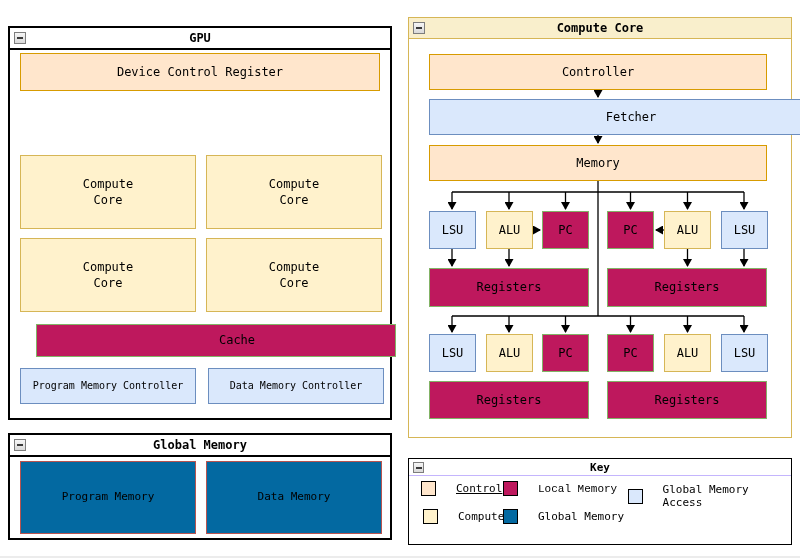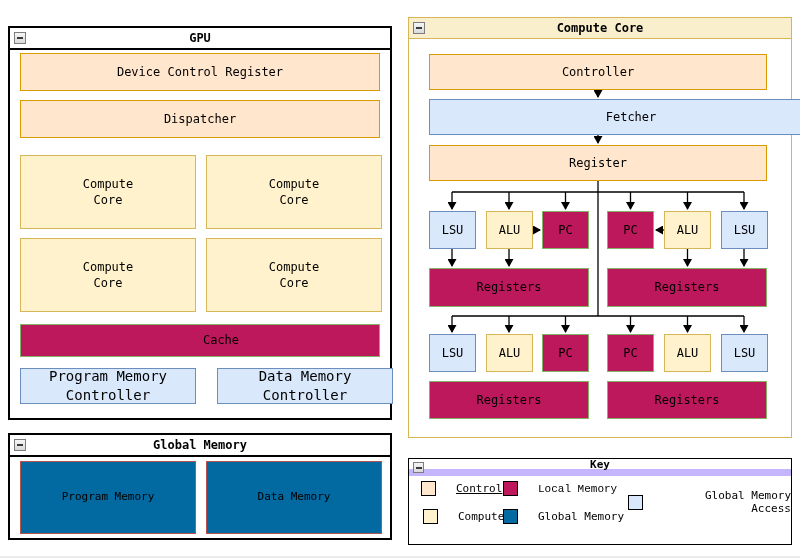--- a/index.html
+++ b/index.html
@@ -7,37 +7,37 @@
   #stage { position:relative; width:800px; height:558px; background:#fff; overflow:hidden;
            box-shadow: inset 0 -2px 0 #ececec; }
 
   .panel { position:absolute; background:#fff; border:2px solid #000; }
   .panel-header { position:absolute; left:0; top:0; right:0; height:22px;
                   border-bottom:2px solid #000; display:flex; align-items:center;
                   justify-content:center; font-weight:bold; font-size:12px; color:#000; }
   .cc-panel { border:1.5px solid #d6b656; }
   .cc-panel .panel-header { background:#f9efcc; border-bottom:1.5px solid #d6b656; height:21px; }
   .key-panel { border:1px solid #000; }
-  .key-panel .panel-header { height:17px; border-bottom:7px solid #c4b5fd; font-size:11px; }
+  .key-panel .panel-header { height:17px; border-bottom:1px solid #c4b5fd; font-size:11px; }
 
   .collapse { position:absolute; left:4px; top:4px; width:12px; height:12px;
               background:linear-gradient(#f6f6f6,#d9d9d9); border:1px solid #7d7d7d;
               display:flex; align-items:center; justify-content:center; cursor:pointer; }
   .collapse .bar { width:6px; height:2px; background:#3a3a3a; }
   .key-panel .collapse { width:11px; height:11px; top:3px; }
 
   .box { position:absolute; border:1px solid; display:flex; align-items:center;
          justify-content:center; text-align:center; font-size:12px; color:#000;
          white-space:pre-line; line-height:1.35; }
   .c-control { background:#ffe6cc; border-color:#d79b00; }
   .c-compute { background:#fff2cc; border-color:#d6b656; }
   .c-local   { background:#be185d; border-color:#82b366; }
   .c-global  { background:#0369a1; border-color:#b85450; }
   .c-gma     { background:#dae8fc; border-color:#6c8ebf; }
-  .small-text { font-size:14px; }
+  .small-text { font-size:10px; }
   .mid-text { font-size:11px; }
 
   .wires { position:absolute; left:0; top:0; pointer-events:none; }
   .wires line { stroke:#000; stroke-width:1.3; }
 
   .key-item { position:absolute; display:flex; align-items:center; }
   .swatch { width:15px; height:15px; border:1px solid; display:inline-block; }
   .key-label { margin-left:20px; font-size:11px; color:#000; }
 </style>
 </head>
@@ -46,32 +46,31 @@
 <div id="stage">
 
   <div class="panel" style="left:8px; top:26px; width:384px; height:394px;">
     <div class="panel-header">
       <span class="collapse">
           <span class="bar"></span>
         </span>
       <span>GPU</span>
     </div>
     <div class="box c-control" style="left:10px; top:25px; width:360px; height:38px;">Device Control Register</div>
-    <div class="box c-control" style="left:10px; top:72px; width:360px; height:38px;">Dispatcher</div>
     <div class="box c-compute" style="left:10px; top:127px; width:176px; height:74px;">Compute
 Core</div>
     <div class="box c-compute" style="left:196px; top:127px; width:176px; height:74px;">Compute
 Core</div>
     <div class="box c-compute" style="left:10px; top:210px; width:176px; height:74px;">Compute
 Core</div>
     <div class="box c-compute" style="left:196px; top:210px; width:176px; height:74px;">Compute
 Core</div>
-    <div class="box c-local" style="left:10px; top:296px; width:360px; height:33px;padding-left:42px;">Cache</div>
+    <div class="box c-local" style="left:26px; top:296px; width:360px; height:33px;padding-left:42px;">Cache</div>
     <div class="box c-gma small-text" style="left:10px; top:340px; width:176px; height:36px;">Program Memory Controller</div>
-    <div class="box c-gma small-text" style="left:207px; top:340px; width:176px; height:36px;">Data Memory Controller</div>
+    <div class="box c-gma small-text" style="left:198px; top:340px; width:176px; height:36px;">Data Memory Controller</div>
   </div>
 
   <div class="panel" style="left:8px; top:433px; width:384px; height:107px;">
     <div class="panel-header">
       <span class="collapse">
           <span class="bar"></span>
         </span>
       <span>Global Memory</span>
     </div>
     <div class="box c-global mid-text" style="left:10px; top:26px; width:176px; height:73px;">Program Memory</div>
@@ -119,21 +118,21 @@
       <line x1="43" y1="298" x2="43" y2="314" marker-end="url(#ah)"></line>
       <line x1="100" y1="298" x2="100" y2="314" marker-end="url(#ah)"></line>
       <line x1="156.5" y1="298" x2="156.5" y2="314" marker-end="url(#ah)"></line>
       <line x1="221.5" y1="298" x2="221.5" y2="314" marker-end="url(#ah)"></line>
       <line x1="278.5" y1="298" x2="278.5" y2="314" marker-end="url(#ah)"></line>
       <line x1="335" y1="298" x2="335" y2="314" marker-end="url(#ah)"></line>
     </svg>
 
     <div class="box c-control" style="left:20px; top:36px; width:338px; height:36px;">Controller</div>
     <div class="box c-gma" style="left:20px; top:81px; width:404px; height:36px;">Fetcher</div>
-    <div class="box c-control" style="left:20px; top:127px; width:338px; height:36px;">Register</div>
+    <div class="box c-control" style="left:20px; top:127px; width:338px; height:36px;">Memory</div>
 
     <div class="box c-gma" style="left:20px; top:193px; width:47px; height:38px;">LSU</div>
     <div class="box c-compute" style="left:77px; top:193px; width:47px; height:38px;">ALU</div>
     <div class="box c-local" style="left:133px; top:193px; width:47px; height:38px;">PC</div>
     <div class="box c-local" style="left:198px; top:193px; width:47px; height:38px;">PC</div>
     <div class="box c-compute" style="left:255px; top:193px; width:47px; height:38px;">ALU</div>
     <div class="box c-gma" style="left:312px; top:193px; width:47px; height:38px;">LSU</div>
 
     <div class="box c-local" style="left:20px; top:250px; width:160px; height:39px;">Registers</div>
     <div class="box c-local" style="left:198px; top:250px; width:160px; height:39px;">Registers</div>
@@ -157,21 +156,21 @@
       <span>Key</span>
     </div>
     <div class="key-item" style="left:12px; top:22px;text-decoration:underline;">
       <span class="swatch c-control"></span>
       <span class="key-label">Control</span>
     </div>
     <div class="key-item" style="left:94px; top:22px;font-family:Liberation Mono, monospace;">
       <span class="swatch c-local"></span>
       <span class="key-label">Local Memory</span>
     </div>
-    <div class="key-item" style="left:219px; top:30px;text-align:right;">
+    <div class="key-item" style="left:219px; top:24px;">
       <span class="swatch c-gma"></span>
       <span class="key-label">Global Memory Access</span>
     </div>
     <div class="key-item" style="left:14px; top:50px;">
       <span class="swatch c-compute"></span>
       <span class="key-label">Compute</span>
     </div>
     <div class="key-item" style="left:94px; top:50px;">
       <span class="swatch c-global"></span>
       <span class="key-label">Global Memory</span>

